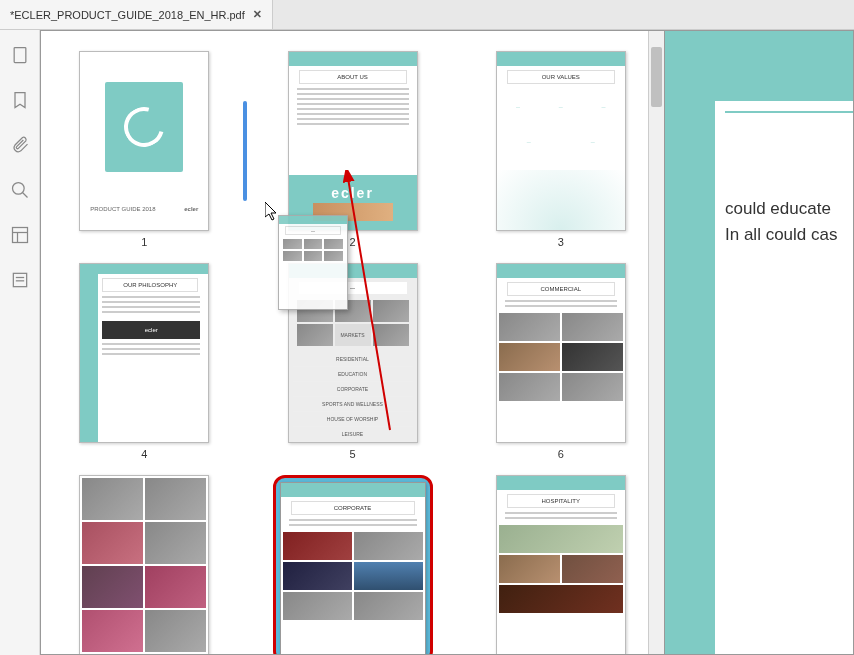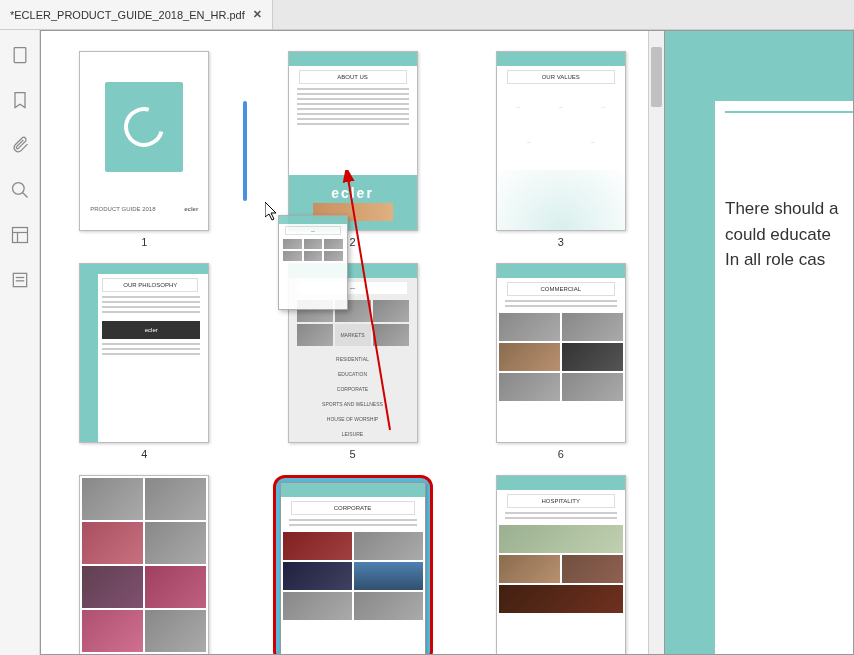--- a/index.html
+++ b/index.html
@@ -260,23 +260,22 @@
     <div class="thumb-scroll">
       <div class="thumb-scroll-thumb"></div>
     </div>
   </div>
 
   <div class="preview-panel">
     <div class="preview-inner">
       <div class="preview-banner"></div>
       <div style="position:absolute;top:80px;left:10px;right:0;height:2px;background:#7fcbc4;"></div>
       <div class="preview-text">
-        <div>There should a</div>
         <div>could educate</div>
-        <div>In all role cas</div>
+        <div>In all could cas</div>
       </div>
     </div>
   </div>
 </div>
 
 <svg class="annotation-arrow" style="left:270px;top:170px;width:140px;height:270px;">
   <defs>
       <marker id="ah" markerWidth="10" markerHeight="10" refX="2" refY="3" orient="auto">
         <path d="M0,0 L0,6 L8,3 z" fill="#d00000"></path>
       </marker>

